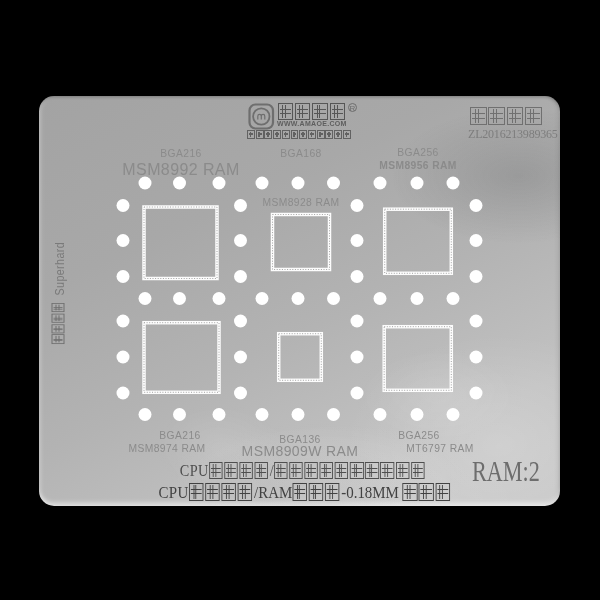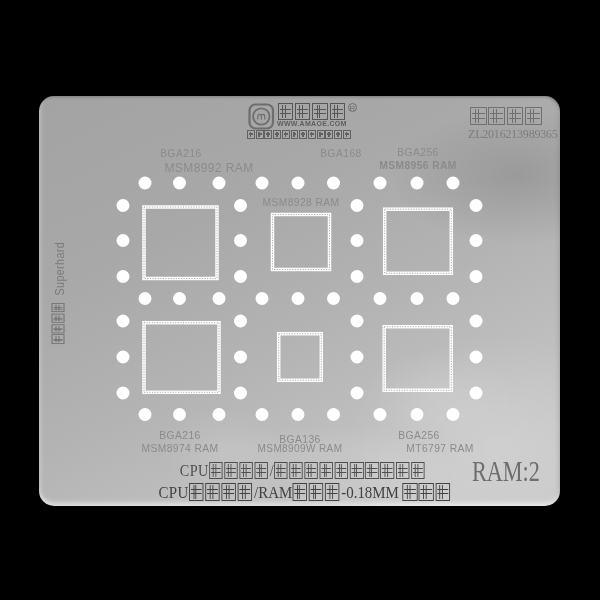--- a/index.html
+++ b/index.html
@@ -164,37 +164,37 @@
 
 <div class="abs" style="left:59px;top:293px;width:0;height:0;">
   <div style="position:absolute;transform:translate(-50%,-50%) rotate(-90deg) scaleX(.82);white-space:nowrap;font-size:13px;color:#7a7a7a;">
     <span style="font-size:11.5px;color:#6f6f6f;"><span class="h"></span><span class="h"></span><span class="h"></span><span class="h"></span></span>
     <span style="letter-spacing:.5px;">&nbsp;Superhard</span>
   </div>
 </div>
 
 <div class="abs" style="left:181px;top:147.5px;transform:translateX(-50%);font-size:10.3px;color:#8b8b8b;letter-spacing:.4px;">BGA216</div>
 
-<div class="abs" style="left:181px;top:160.5px;transform:translateX(-50%);font-size:12px;color:#8b8b8b;letter-spacing:.4px;margin-left:28px;">MSM8992&nbsp;RAM</div>
-
-<div class="abs" style="left:301px;top:147.5px;transform:translateX(-50%);font-size:10.3px;color:#8b8b8b;letter-spacing:.4px;margin-left:40px;">BGA168</div>
+<div class="abs" style="left:181px;top:160.5px;transform:translateX(-50%);font-size:16px;color:#8b8b8b;letter-spacing:.4px;">MSM8992&nbsp;RAM</div>
+
+<div class="abs" style="left:301px;top:147.5px;transform:translateX(-50%);font-size:10.3px;color:#8b8b8b;letter-spacing:.4px;">BGA168</div>
 
 <div class="abs" style="left:301px;top:160.5px;transform:translateX(-50%);font-size:10.3px;color:#8b8b8b;letter-spacing:.4px;margin-top:36px;">MSM8928&nbsp;RAM</div>
 
 <div class="abs" style="left:418px;top:147px;transform:translateX(-50%);font-size:10.3px;color:#8b8b8b;letter-spacing:.4px;">BGA256</div>
 
 <div class="abs" style="left:418px;top:160px;transform:translateX(-50%);font-size:10.3px;color:#8b8b8b;letter-spacing:.4px;font-weight:bold;">MSM8956&nbsp;RAM</div>
 
 <div class="abs" style="left:180px;top:430px;transform:translateX(-50%);font-size:10.3px;color:#8b8b8b;letter-spacing:.4px;">BGA216</div>
 
-<div class="abs" style="left:180px;top:443px;transform:translateX(-50%);font-size:10.3px;color:#8b8b8b;letter-spacing:.4px;">MSM8974&nbsp;RAM</div>
+<div class="abs" style="left:167px;top:443px;transform:translateX(-50%);font-size:10.3px;color:#8b8b8b;letter-spacing:.4px;">MSM8974&nbsp;RAM</div>
 
 <div class="abs" style="left:300px;top:434px;transform:translateX(-50%);font-size:10.3px;color:#8b8b8b;letter-spacing:.4px;">BGA136</div>
 
-<div class="abs" style="left:300px;top:443px;transform:translateX(-50%);font-size:10px;color:#8b8b8b;letter-spacing:.4px;">MSM8909W&nbsp;RAM</div>
+<div class="abs" style="left:300px;top:443px;transform:translateX(-50%);font-size:14px;color:#8b8b8b;letter-spacing:.4px;">MSM8909W&nbsp;RAM</div>
 
 <div class="abs" style="left:419px;top:430px;transform:translateX(-50%);font-size:10.3px;color:#8b8b8b;letter-spacing:.4px;">BGA256</div>
 
 <div class="abs" style="left:440px;top:443px;transform:translateX(-50%);font-size:10.3px;color:#8b8b8b;letter-spacing:.4px;">MT6797&nbsp;RAM</div>
 
 <div class="abs" style="left:302.5px;top:462px;transform:translateX(-50%) scaleX(.89);white-space:nowrap;font-size:16px;color:#4e4e4e;font-family:'Liberation Serif',serif;">
   <span style="letter-spacing:.5px;">CPU</span><span style="font-size:15.3px;"><span class="h"></span><span class="h"></span><span class="h"></span><span class="h"></span></span>/<span style="font-size:15.3px;"><span class="h"></span><span class="h"></span><span class="h"></span><span class="h"></span><span class="h"></span><span class="h"></span><span class="h"></span><span class="h"></span><span class="h"></span><span class="h"></span></span>
 </div>
 
 <div class="abs" style="left:304.5px;top:483px;transform:translateX(-50%) scaleX(.90);white-space:nowrap;font-size:16.6px;color:#424242;font-family:'Liberation Serif',serif;">

